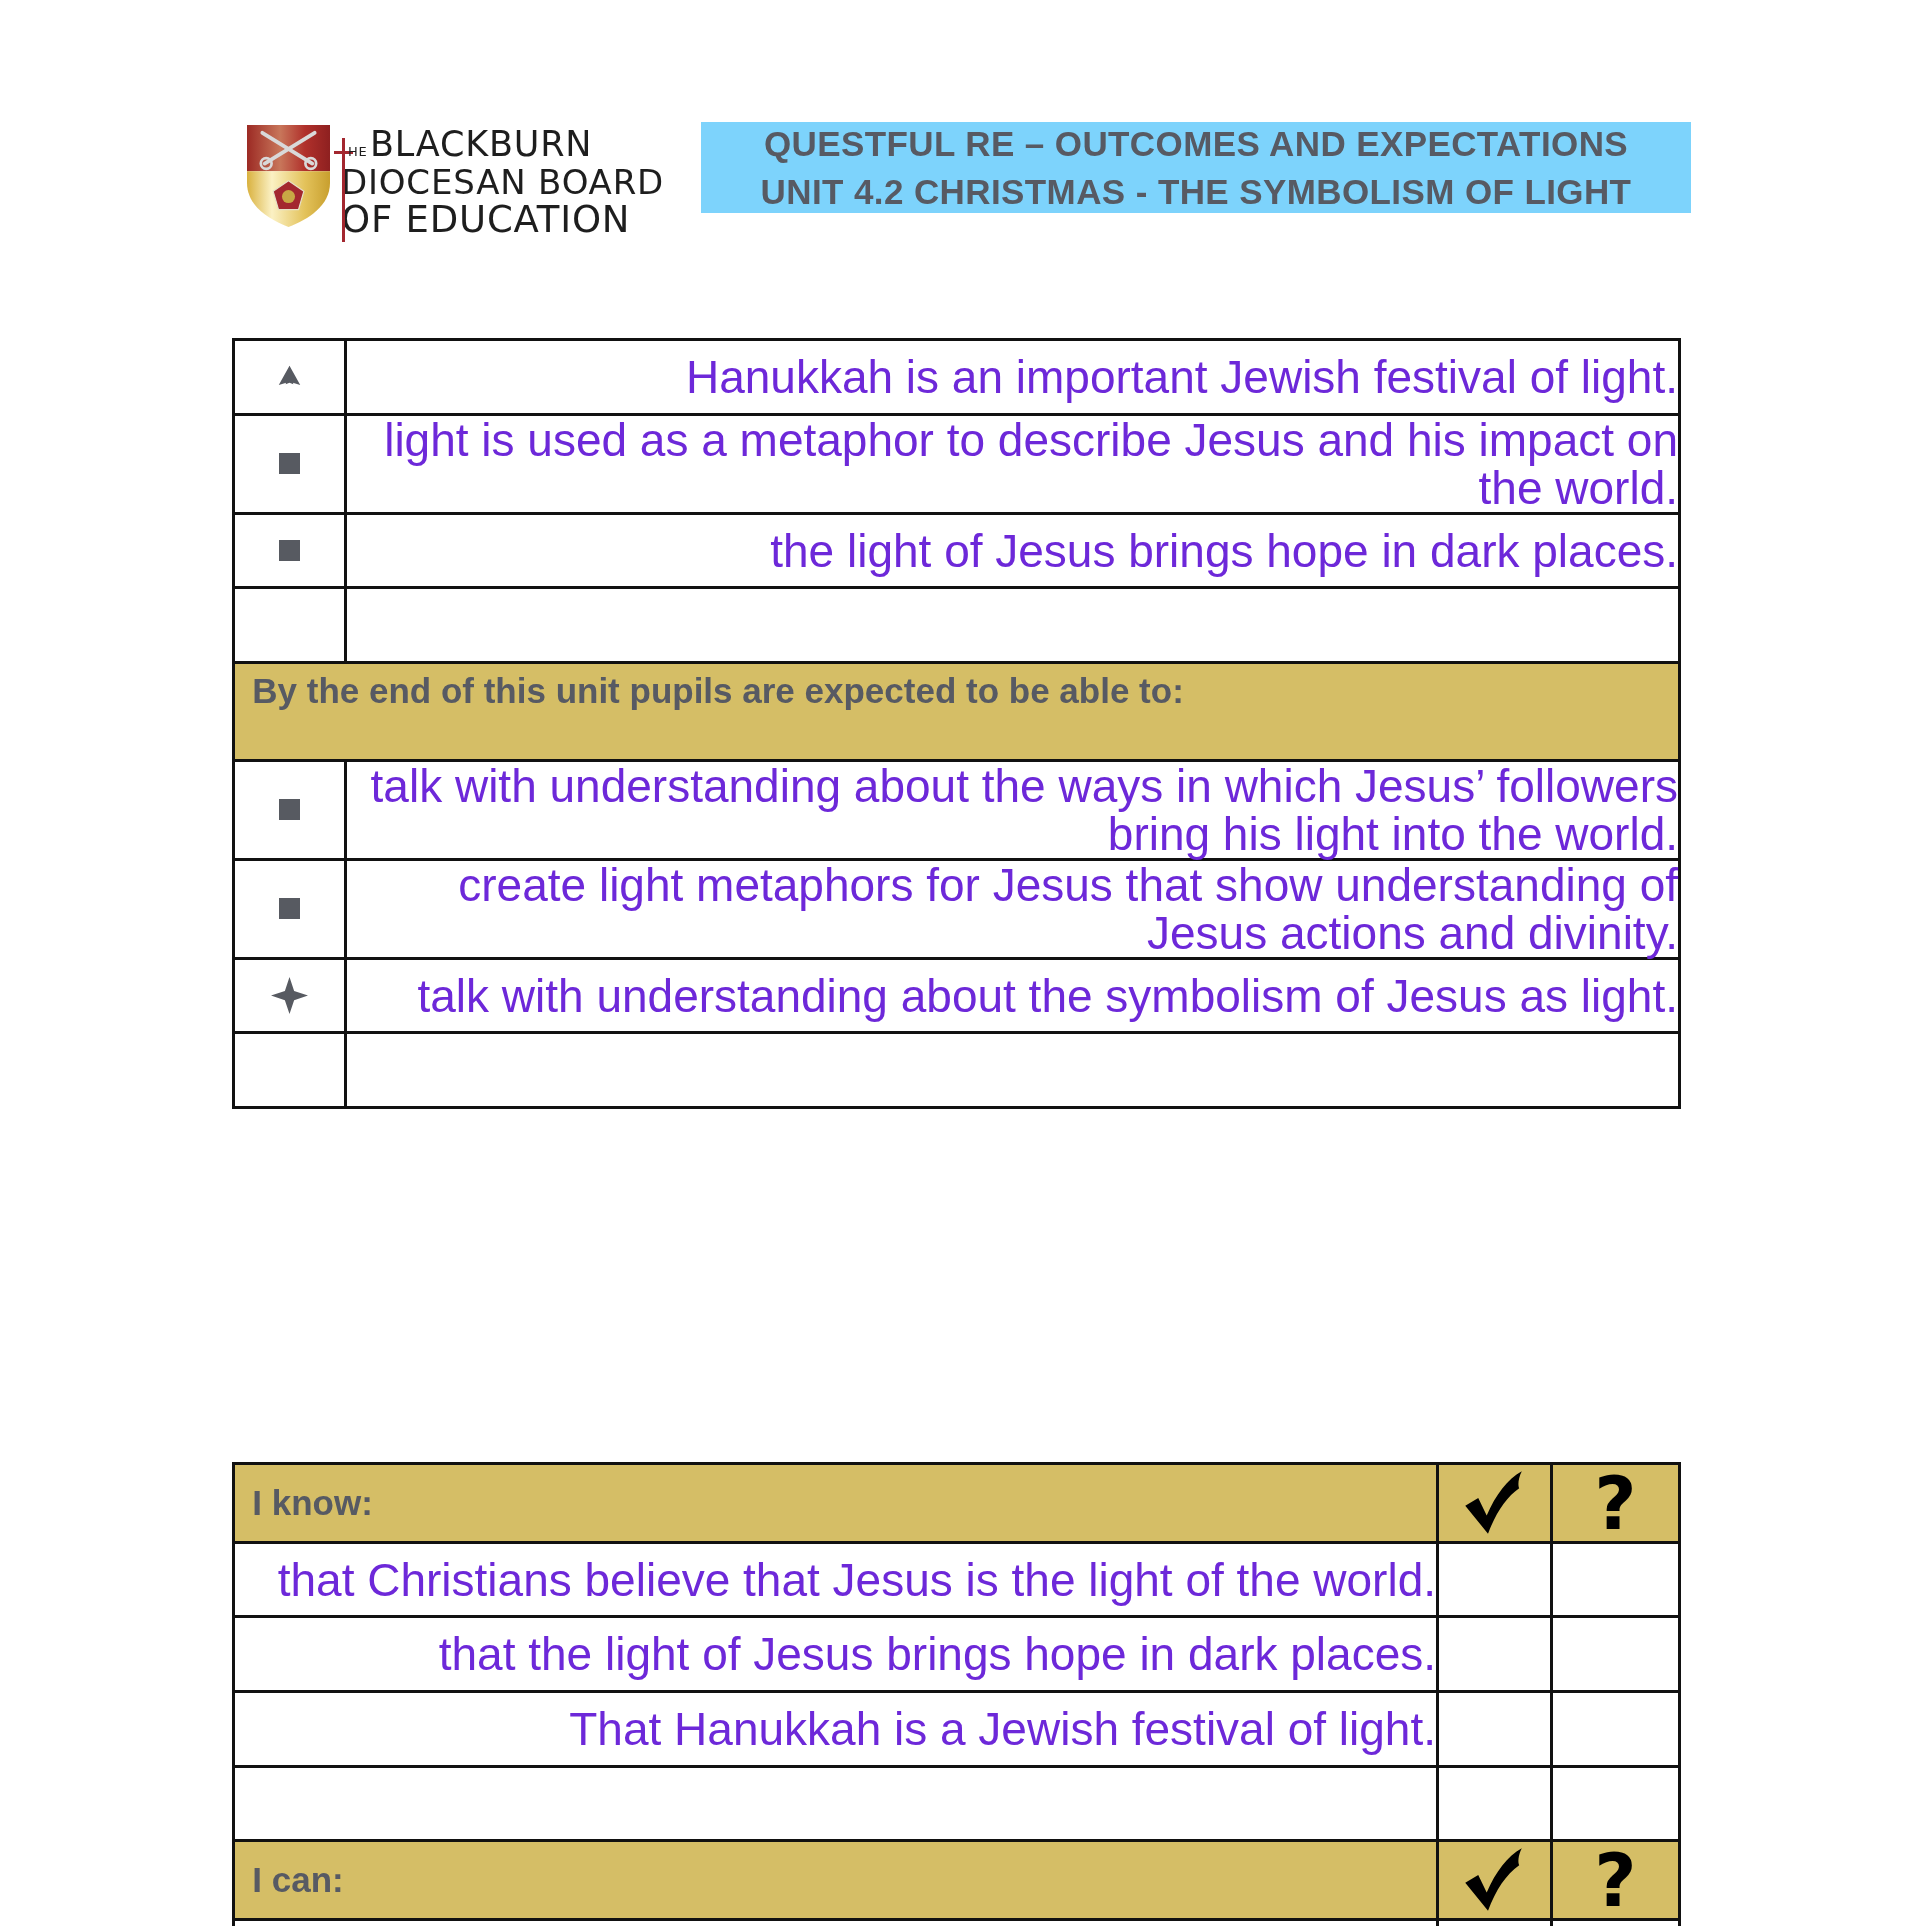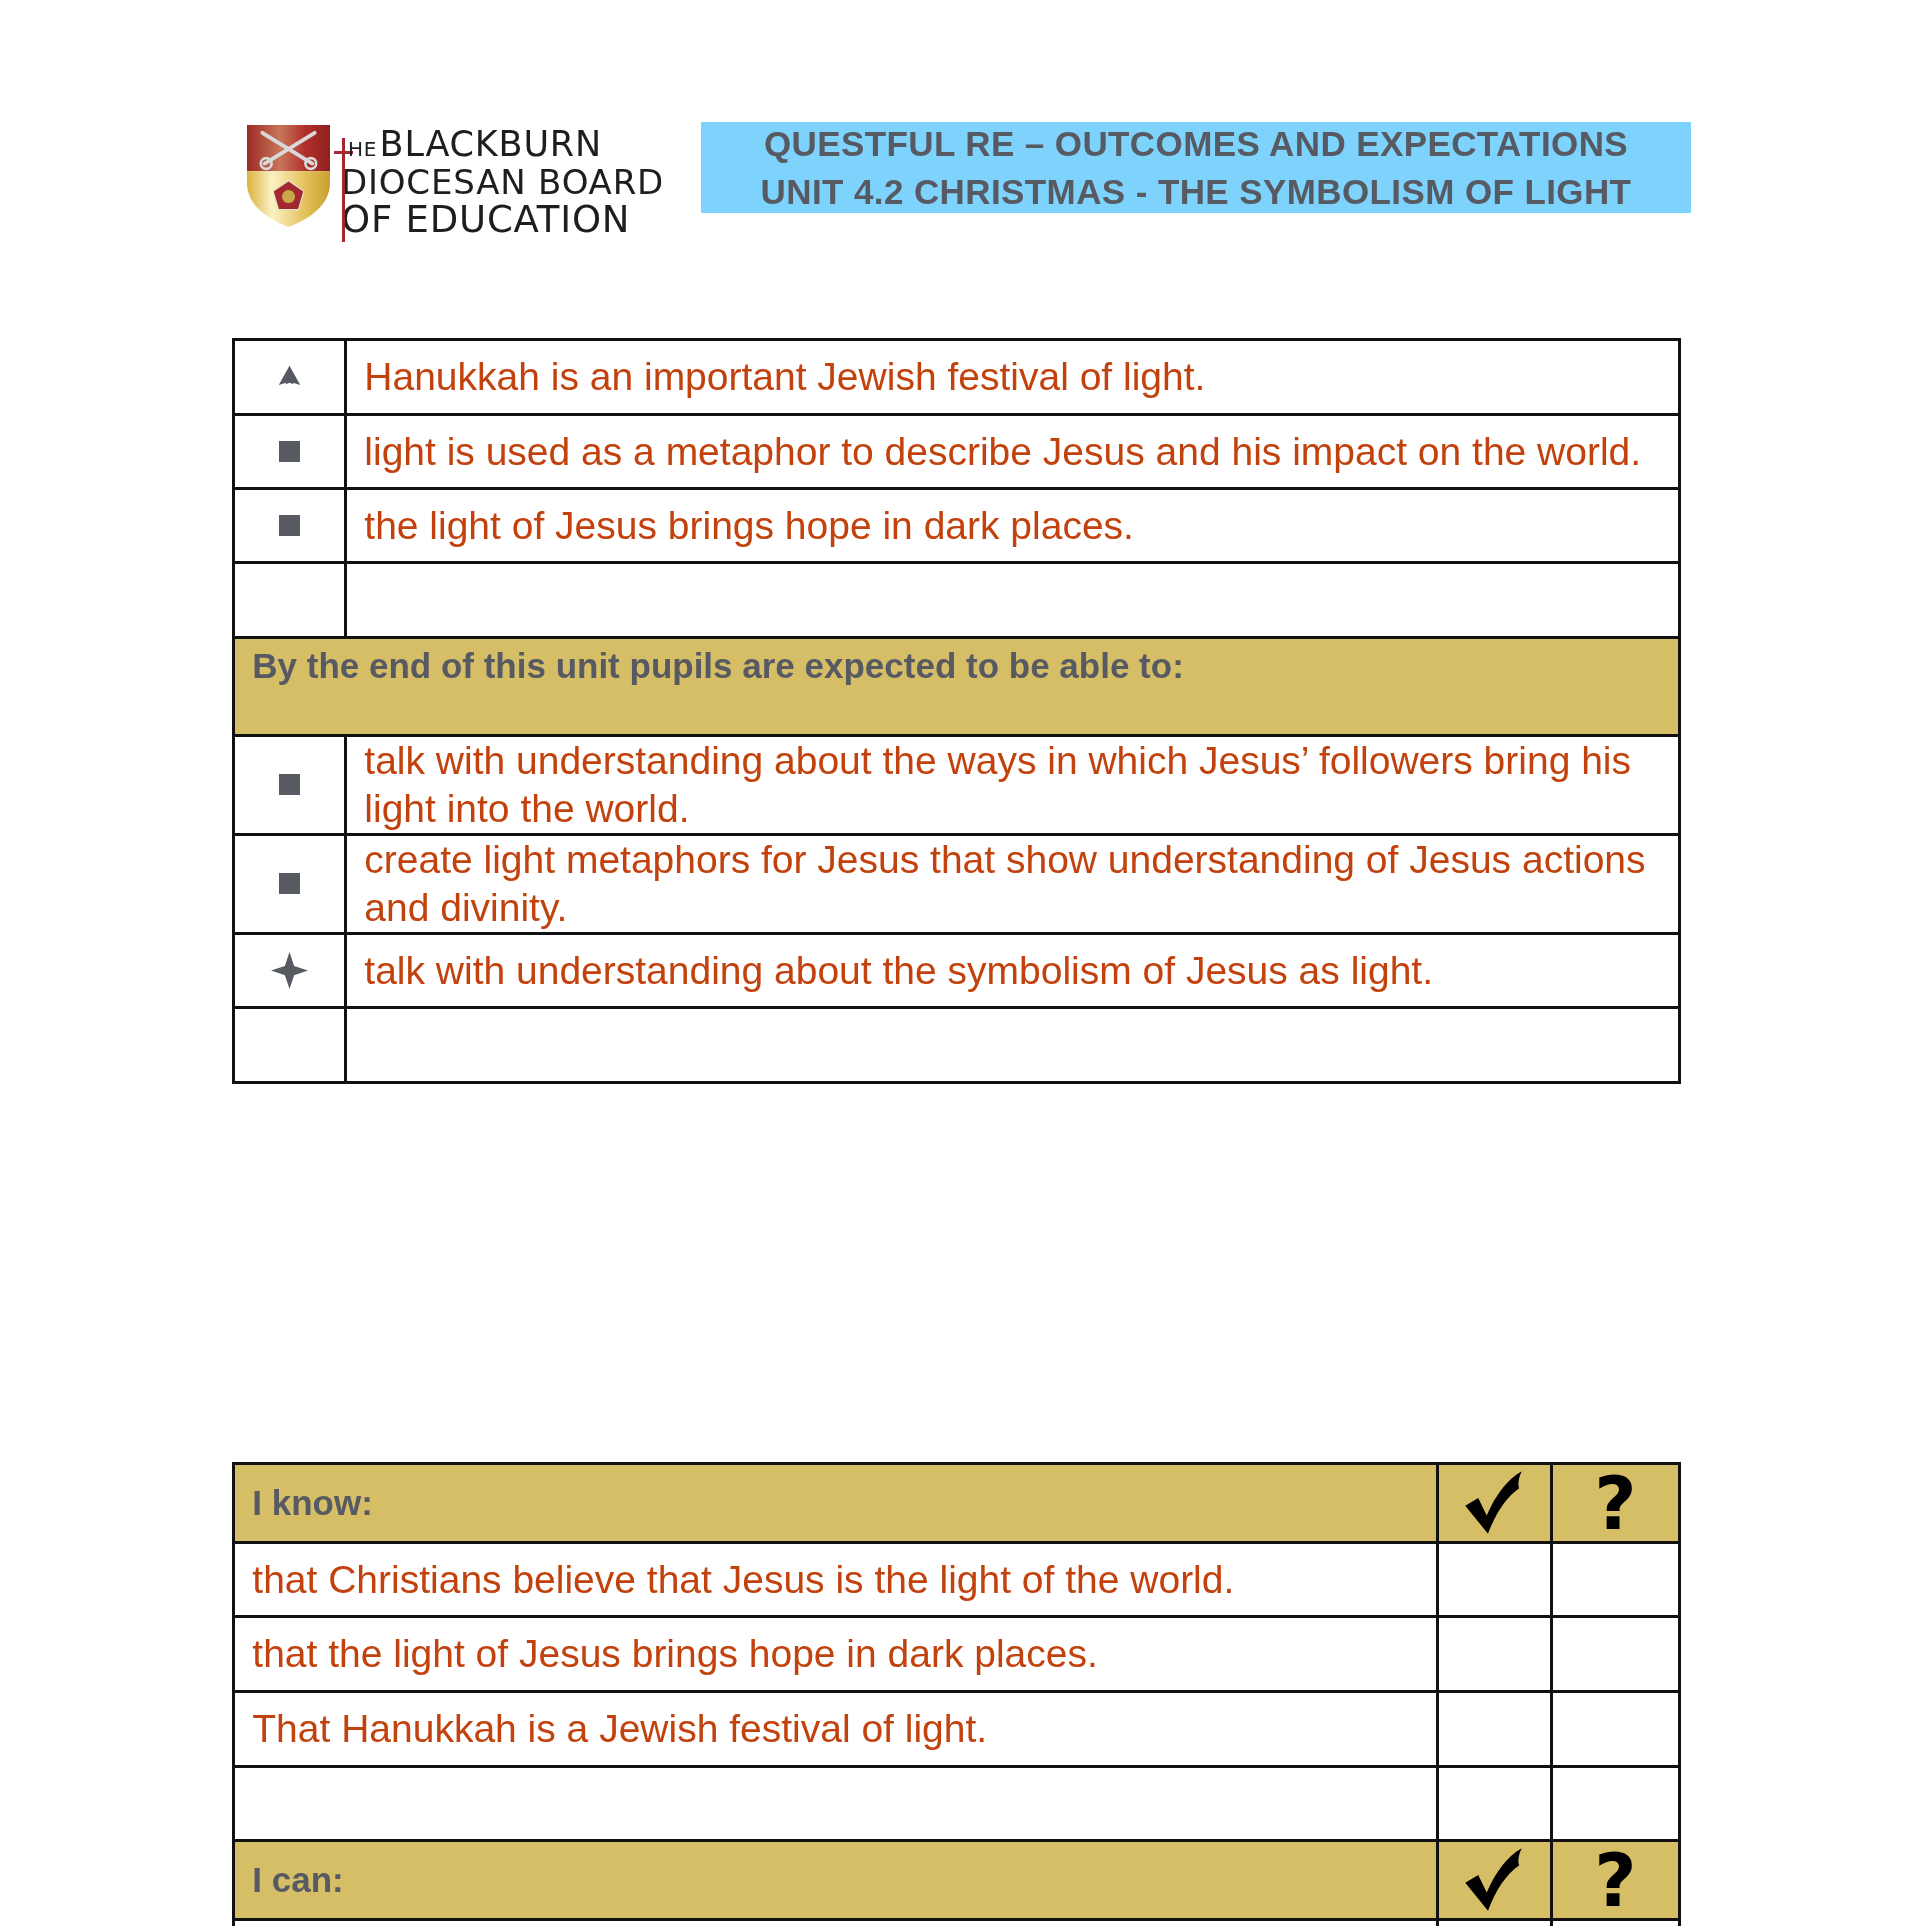--- a/index.html
+++ b/index.html
@@ -7,38 +7,38 @@
          font-family:"Liberation Sans","DejaVu Sans",sans-serif; color:#575A61; }
   .abs { position:absolute; }
 
   
   .logo { left:245px; top:123px; width:416px; height:108px; }
   .shield { position:absolute; left:1.5px; top:1.9px; width:83px; height:102px; }
   .logo-text { position:absolute; left:96px; top:3.9px; font-family:"DejaVu Sans",sans-serif;
                color:#1e1e1e; letter-spacing:0.8px; line-height:1; }
   .logo-line { display:block; white-space:nowrap; }
   .logo-l1 { font-size:35px; font-weight:normal; }
-  .logo-l1 .the { font-size:20px; color:#1e1e1e; margin-right:2.3px; position:relative; }
+  .logo-l1 .the { font-size:13px; color:#1e1e1e; margin-right:2.3px; position:relative; }
   .logo-l2 { font-size:34px; margin-top:3.1px; }
   .logo-l3 { font-size:37px; margin-top:2.3px; }
   .cross-v { position:absolute; left:0.8px; top:11.6px; width:3.1px; height:104px; background:#A3272F; }
   .cross-h { position:absolute; left:-7px; top:24px; width:19px; height:3.1px; background:#A3272F; }
 
   
   .title-box { left:701px; top:122px; width:990px; height:91px; background:#7dd3fc;
                display:flex; flex-direction:column; justify-content:center; align-items:center;
                font-weight:bold; font-size:35px; color:#575A63; line-height:48px; letter-spacing:0.4px; }
 
   
   table { border-collapse:collapse; position:absolute; table-layout:fixed; }
   td { border:3.1px solid #111111; padding:0; vertical-align:middle; }
   .gold { background:#D5BE66; }
   .hdr-text { font-weight:bold; font-size:35px; color:#575A63; padding-left:17.3px; }
   .hdr-top { vertical-align:top; padding-top:7px; }
-  .body-text { font-size:39px; color:#c2410c; padding-left:17.3px; line-height:48px; }
+  .body-text { font-size:46px; color:#6d28d9; padding-left:17.3px; line-height:48px;text-align:right; }
   .icon-cell { text-align:center; }
 
   #t1 { left:232px; top:338px; width:1449px; }
   #t1 .c-icon { width:112px; }
   #t2 { left:232px; top:1462px; width:1449px; }
   #t2 .c-check { width:114px; }
   #t2 .c-q { width:128px; }
 
   .sq { display:inline-block; width:21px; height:21px; background:#575A61; }
   .big-icon { font-family:"DejaVu Sans",sans-serif; font-weight:bold; color:#000; font-size:73px; line-height:1; }

